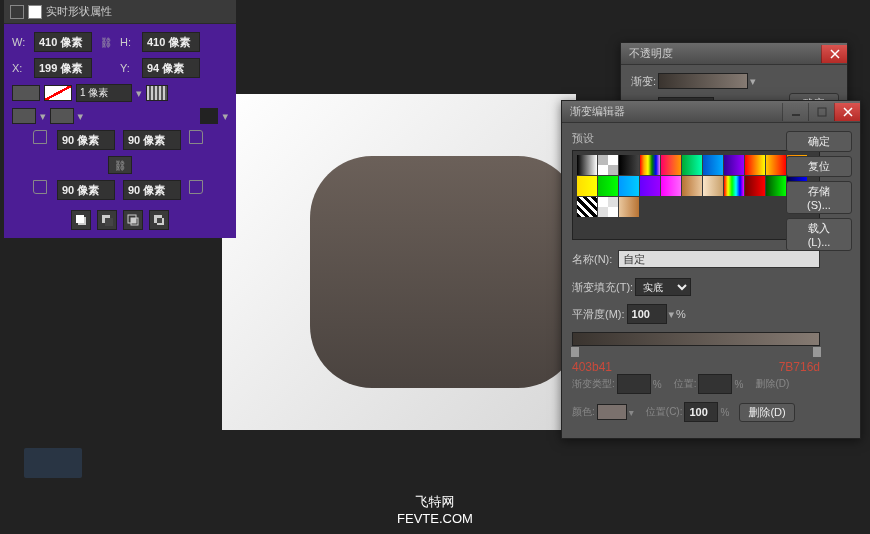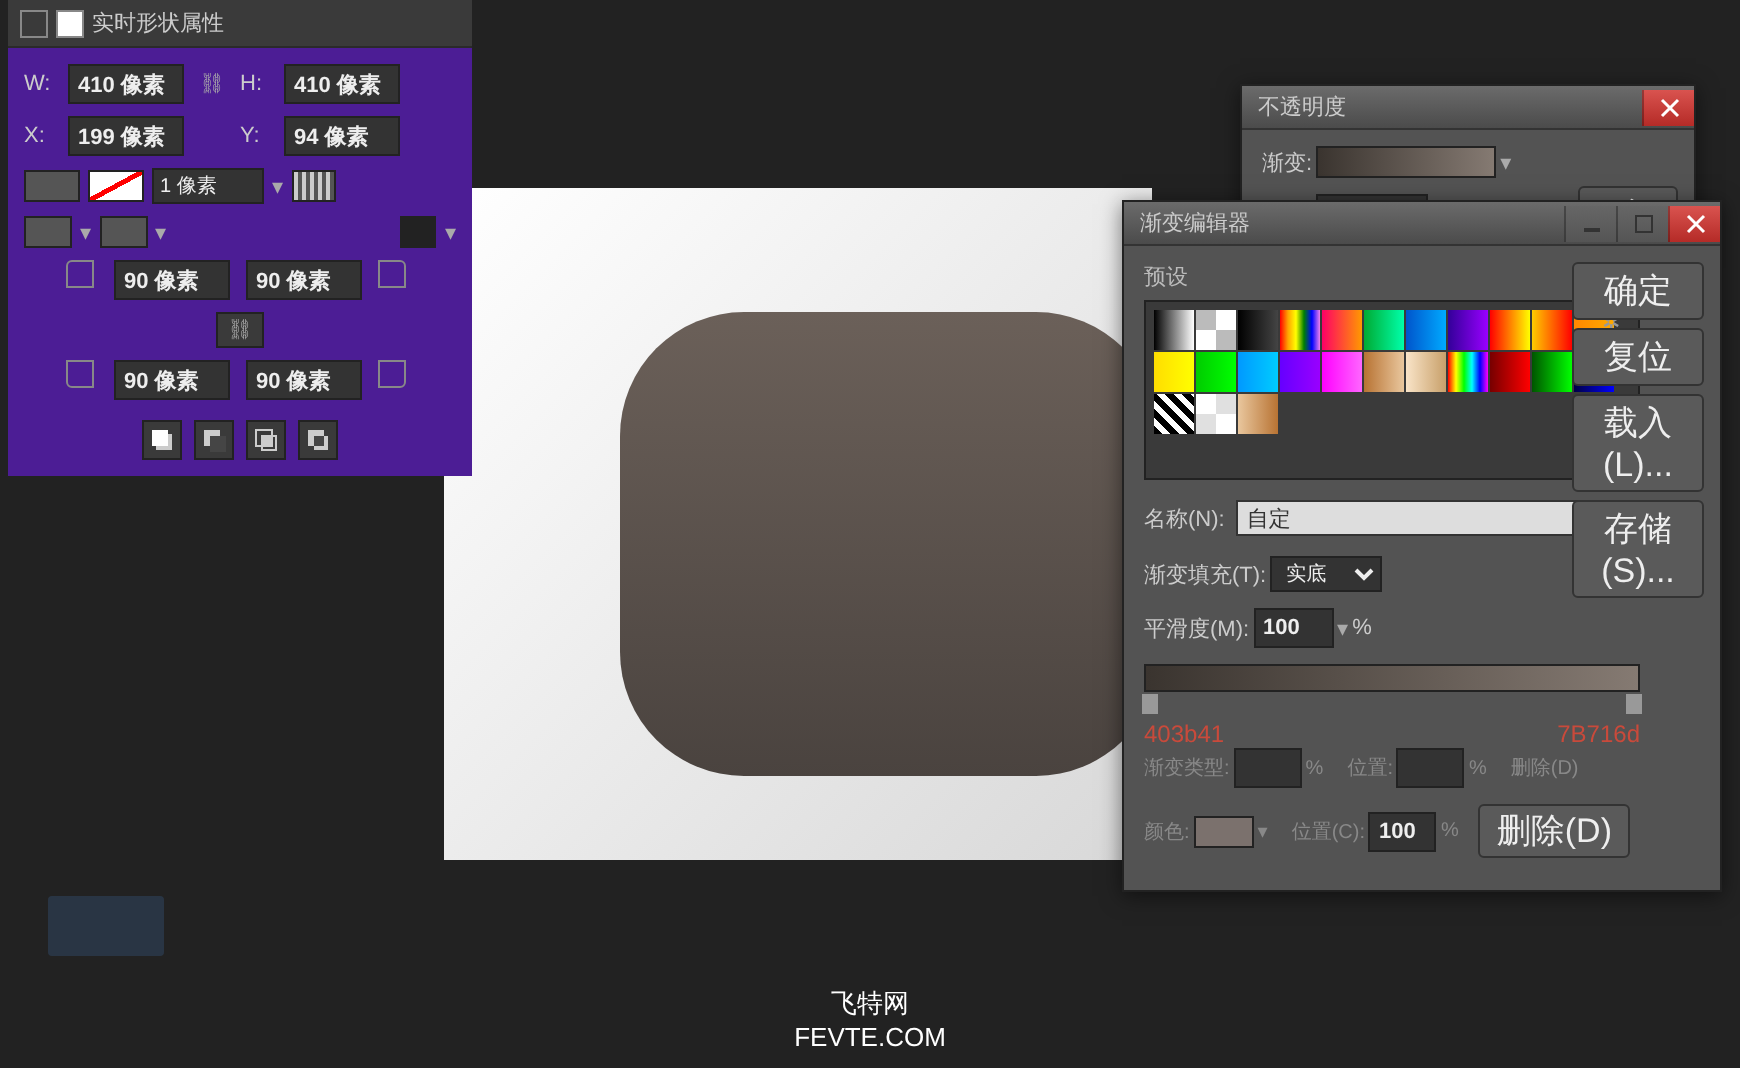--- a/index.html
+++ b/index.html
@@ -39,21 +39,21 @@
 .dlg-fill { left: 620px; top: 42px; width: 228px; }
 .dlg-edit { left: 561px; top: 100px; width: 300px; }
 .tbar { height: 22px; background: linear-gradient(#6b6b6b, #4b4b4b); display: flex; align-items: center; justify-content: space-between; padding: 0 0 0 8px; border-bottom: 1px solid #333; }
 .tbar-btns { display: flex; }
 .tbtn { width: 26px; height: 18px; border-left: 1px solid rgba(0,0,0,.3); display: flex; align-items: center; justify-content: center; background: linear-gradient(#666,#555); }
 .tbtn.close { background: linear-gradient(#d9534f,#b52b27); color: #fff; }
 .tbtn svg { width: 10px; height: 10px; fill: #333; }
 .dlg-body { padding: 8px 10px; }
 .drow { display: flex; align-items: center; gap: 2px; margin-bottom: 8px; }
 .grad-prev { width: 90px; height: 16px; background: linear-gradient(90deg, #3a342f, #857a72); border: 1px solid #222; }
-.btn { background: #5a5a5a; border: 1px solid #333; color: #eee; font-size: 17px; padding: 2px 12px; border-radius: 3px; }
+.btn { background: #5a5a5a; border: 1px solid #333; color: #eee; font-size: 11px; padding: 2px 12px; border-radius: 3px; }
 .sidebtns { position: absolute; right: 8px; top: 28px; display: flex; flex-direction: column; gap: 4px; }
 
 
 .sec-label { color: #bbb; margin-bottom: 4px; }
 .presets { background: #3a3a3a; border: 1px solid #222; padding: 4px; min-height: 90px; position: relative; }
 .preset-grid { display: flex; flex-wrap: wrap; gap: 1px; }
 .pthumb { width: 20px; height: 20px; }
 .gear-ic { position: absolute; right: 4px; top: 4px; width: 14px; height: 14px; color: #999; }
 .named { display: flex; align-items: center; gap: 6px; margin: 10px 0; }
 .named input { flex: 1; background: #ddd; border: 1px solid #333; color: #333; font-size: 11px; padding: 2px 4px; }
@@ -231,22 +231,22 @@
           <div class="pthumb" style="background: linear-gradient(90deg, rgb(0, 85, 0), rgb(0, 255, 0));"></div>
           <div class="pthumb" style="background: linear-gradient(90deg, rgb(0, 0, 68), rgb(0, 0, 255));"></div>
           <div class="pthumb" style="background: repeating-linear-gradient(45deg, rgb(0, 0, 0) 0px, rgb(0, 0, 0) 3px, rgb(255, 255, 255) 3px, rgb(255, 255, 255) 6px);"></div>
           <div class="pthumb" style="background: conic-gradient(rgb(224, 224, 224) 0deg, rgb(224, 224, 224) 25%, rgb(255, 255, 255) 0deg, rgb(255, 255, 255) 50%, rgb(224, 224, 224) 0deg, rgb(224, 224, 224) 75%, rgb(255, 255, 255) 0deg);"></div>
           <div class="pthumb" style="background: linear-gradient(90deg, rgb(233, 199, 158), rgb(184, 115, 51));"></div>
         </div>
     </div>
     <div class="sidebtns" style="top:8px">
       <button class="btn" style="width:66px">确定</button>
       <button class="btn" style="width:66px">复位</button>
+      <button class="btn" style="width:66px">存储(S)...</button>
       <button class="btn" style="width:66px">载入(L)...</button>
-      <button class="btn" style="width:66px">存储(S)...</button>
     </div>
 
     <div class="named">
       <span>名称(N):</span>
       <input value="自定" style="">
     </div>
 
     <div class="drow">
       <span>渐变填充(T):</span>
       <select class="drop"><option>实底</option></select>

